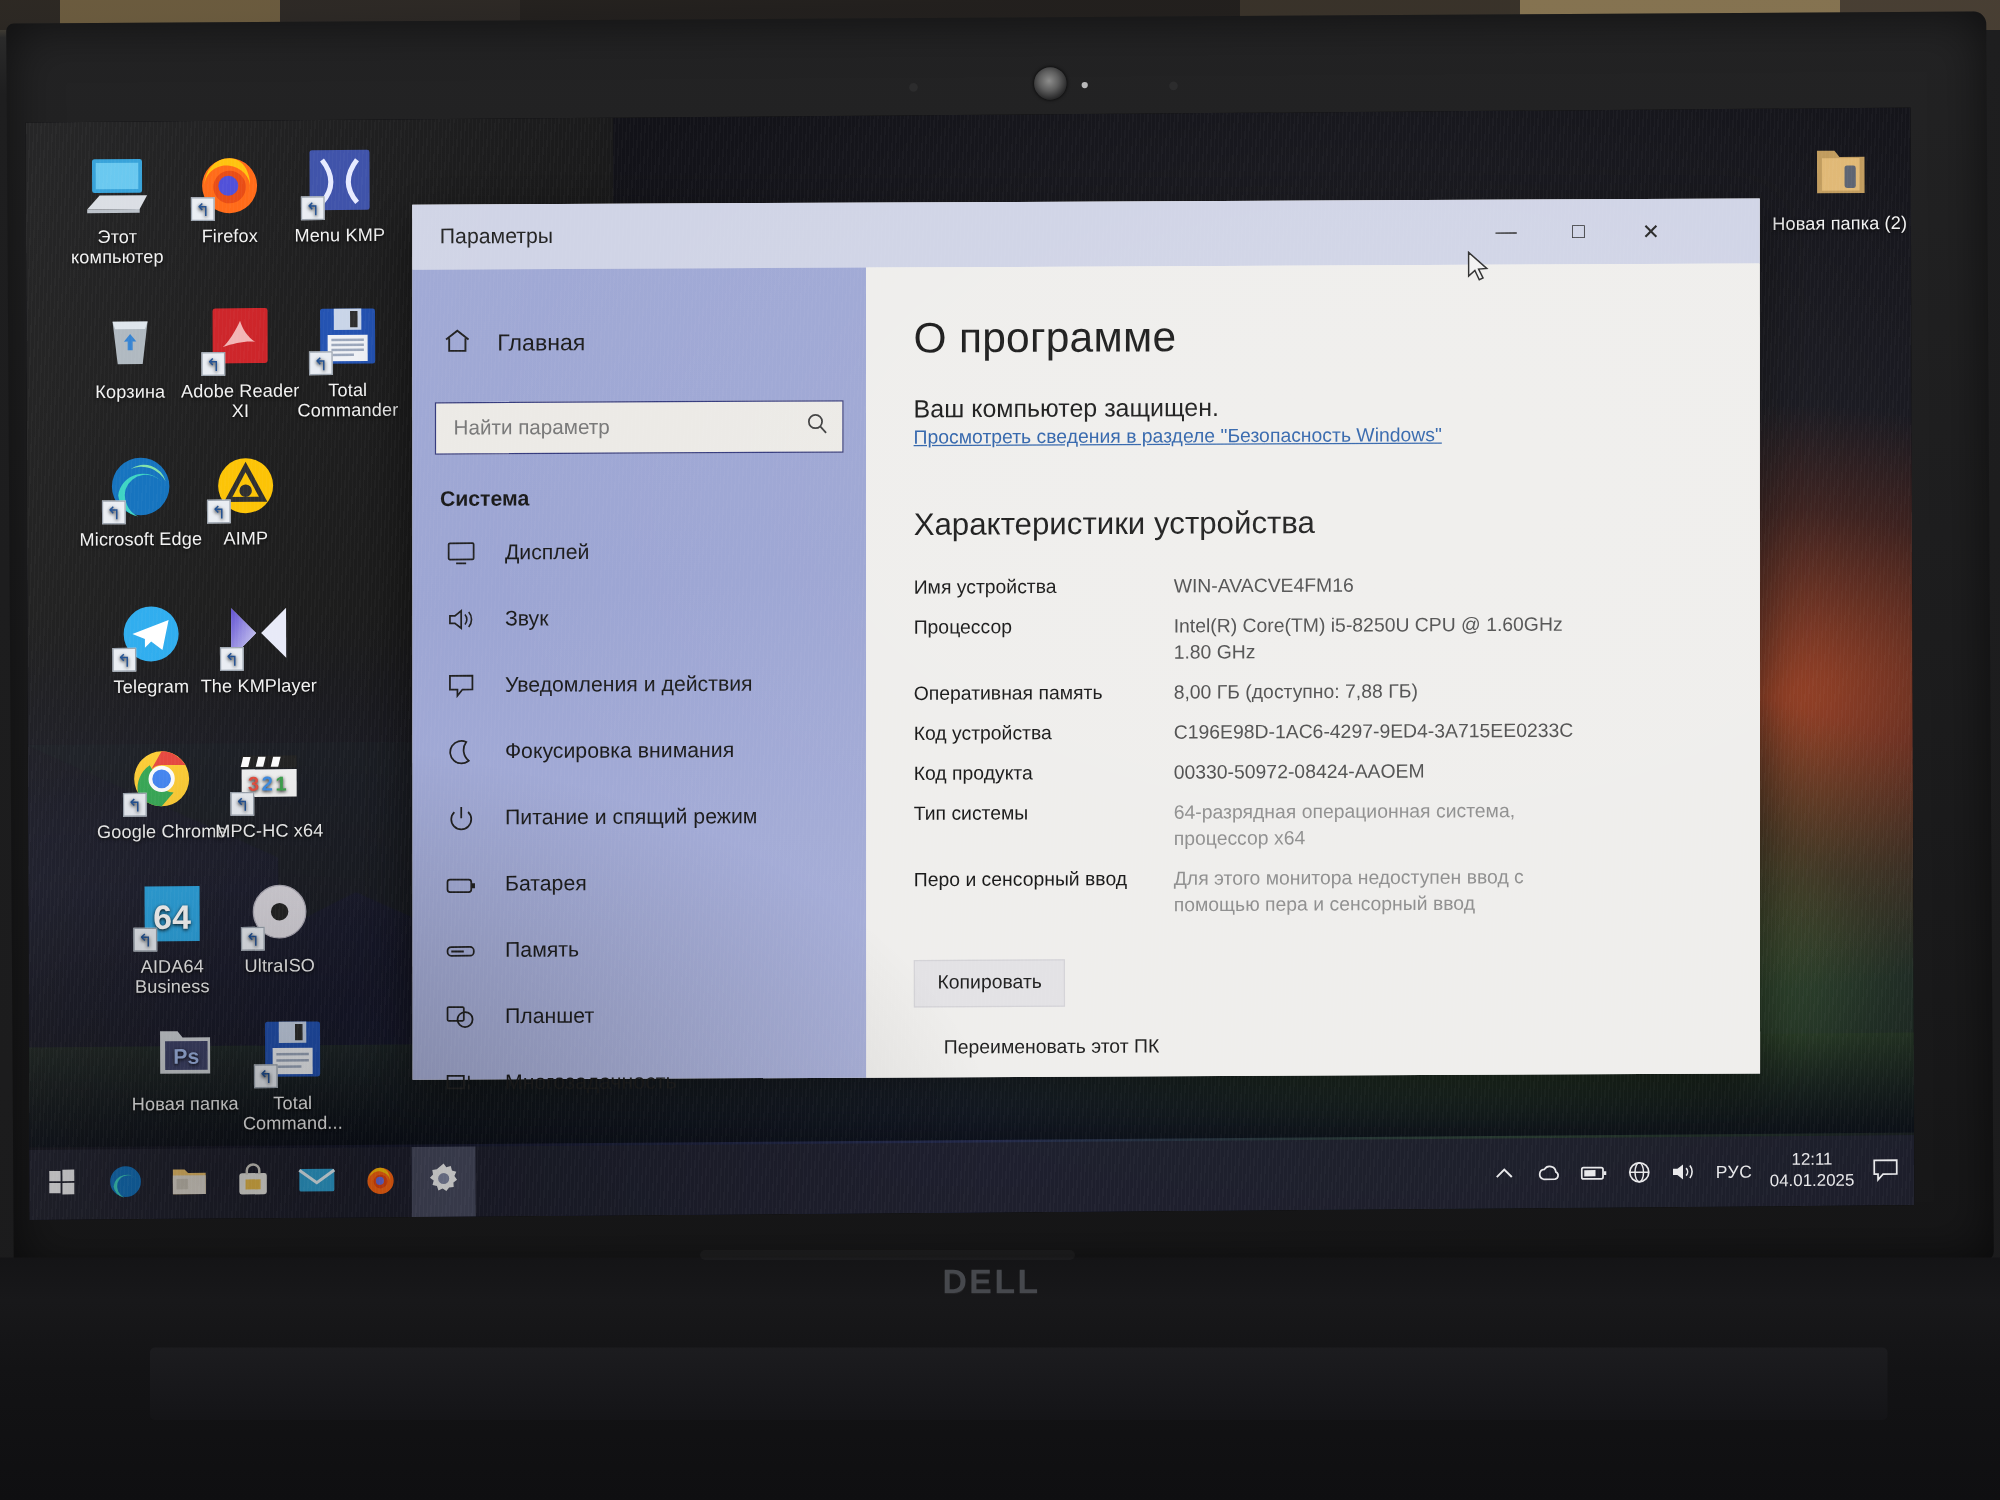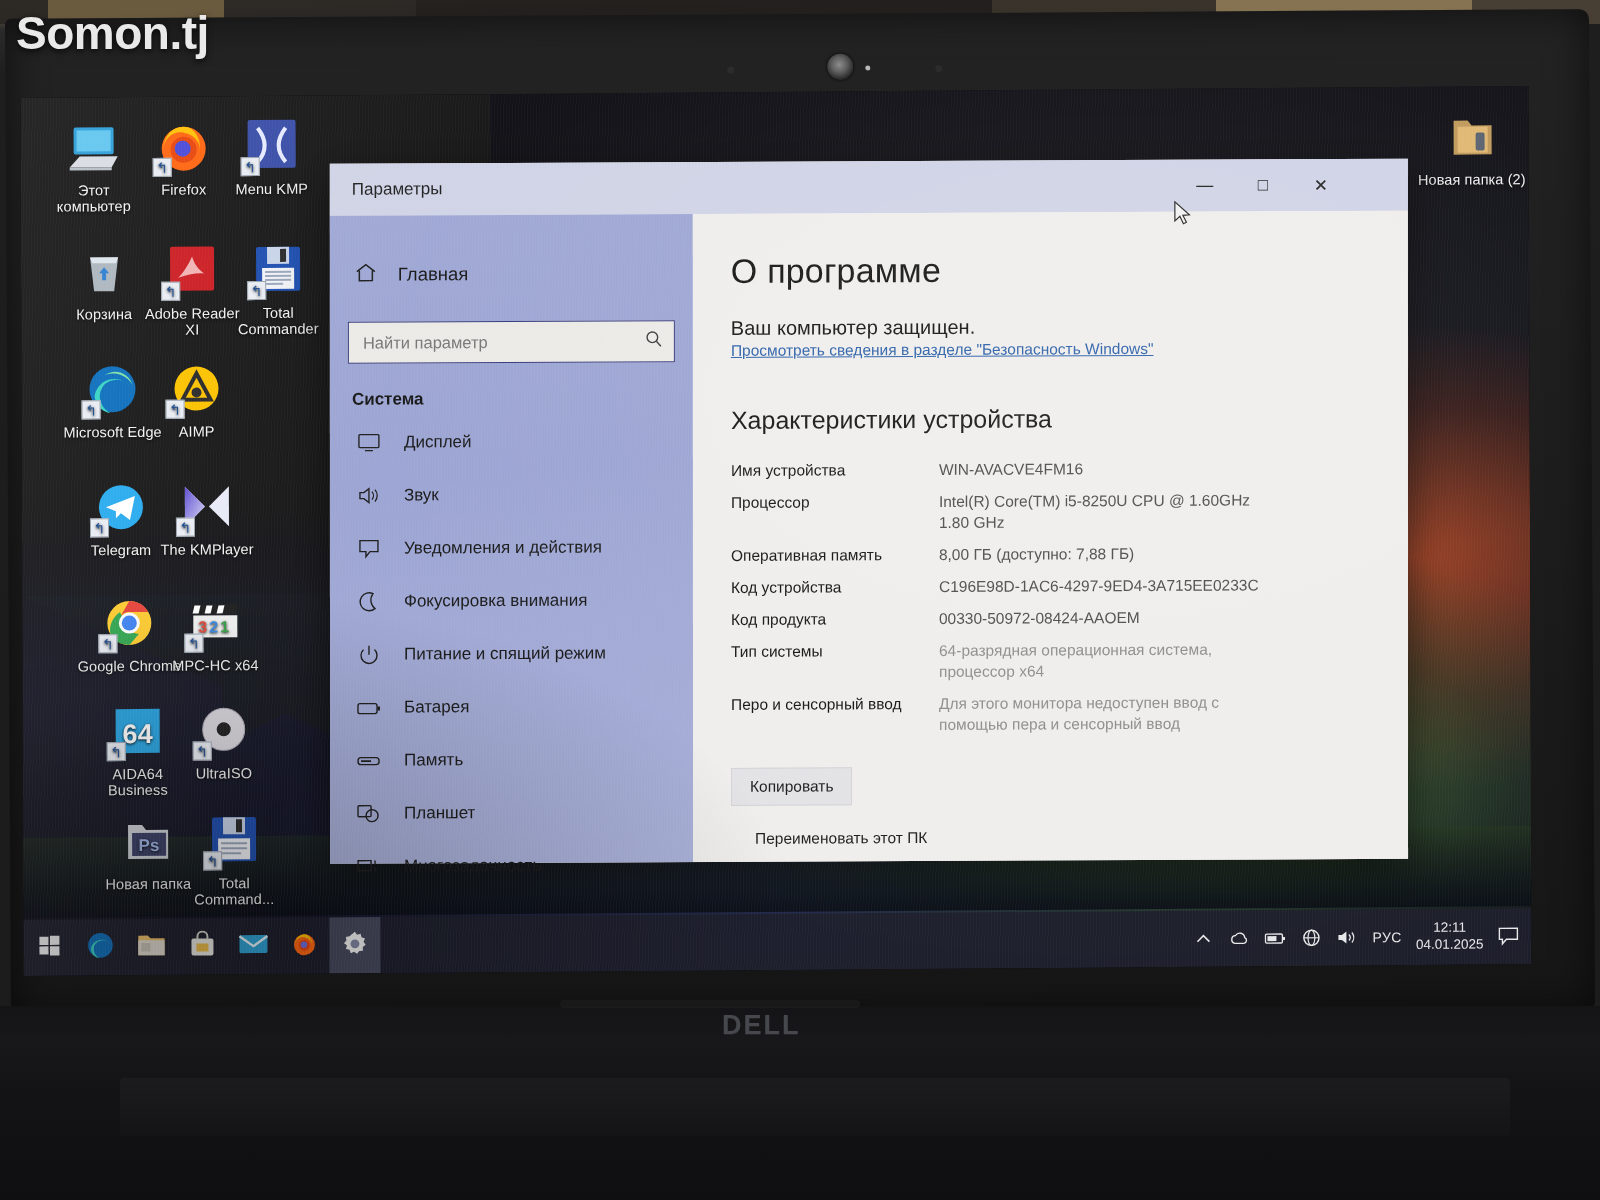--- a/index.html
+++ b/index.html
@@ -199,21 +199,21 @@
   #base {
     position:absolute; left:0; top:1006px; width:1600px; height:194px;
     background:linear-gradient(180deg,#141416 0%,#18181a 18%,#131315 46%,#0f0f11 100%);
   }
   #base-lip {
     position:absolute; left:120px; top:1078px; width:1390px; height:58px;
     background:linear-gradient(180deg,#1c1c1f,#141417);
     border-radius:4px;
   }
   #dell {
-    position:absolute; left:722px; top:1010px;
+    position:absolute; left:754px; top:1010px;
     color:#46484d; font-size:27px; letter-spacing:2px; font-weight:bold;
     text-shadow:0 1px 1px rgba(255,255,255,.07);
   }
   #watermark {
     position:absolute; left:16px; top:6px;
     font-size:46px; font-weight:bold; color:#e9e9ea; letter-spacing:-.5px;
     text-shadow:0 2px 6px rgba(0,0,0,.8);
     z-index:50;
   }
   #touchpad-hint{
@@ -221,21 +221,20 @@
     background:rgba(255,255,255,.03); border-radius:4px;
   }
 </style>
 </head>
 <body>
 
 <div id="scene">
 
   <div class="bg-strip"></div>
 
-  <div id="watermark">Somon.tj</div>
 
   <div id="laptop">
     <div id="webcam"></div>
     <div class="bezel-dot" style="left:722px;top:52px;"></div>
     <div class="bezel-dot" style="left:930px;top:52px;"></div>
     <div class="bezel-dot" style="left:860px;top:52px;width:5px;height:5px;background:#b9b9ba;"></div>
   </div>
 
   <div id="screen">
 

